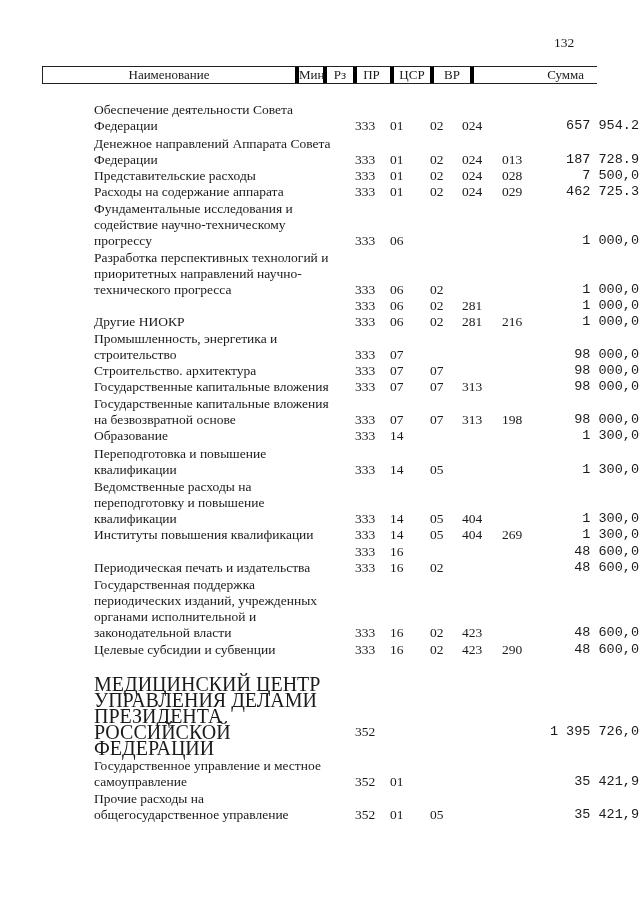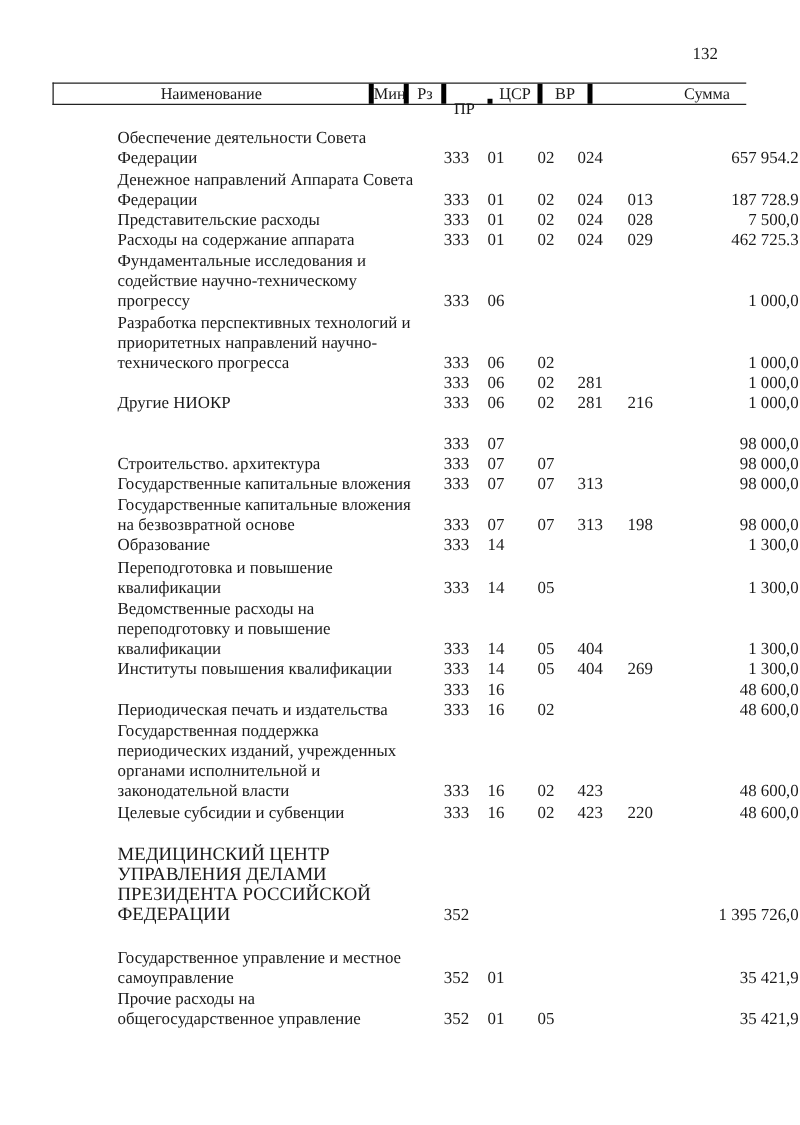--- a/index.html
+++ b/index.html
@@ -17,38 +17,38 @@
     display: flex; font-size: 13px;
   }
   .header-table .hcell {
     border-right: 4px solid #000000; box-sizing: border-box; line-height: 16px;
     text-align: center; white-space: nowrap;
   }
   .header-table .hcell:last-child { border-right: none; text-align: right; padding-right: 4px; }
   .h-name { width: 256px; }
   .h-min  { width: 28px; }
   .h-rz   { width: 30px; }
-  .h-pr   { width: 37px; text-align: center; padding-right: 4px; margin-top: 12px; }
+  .h-pr   { width: 37px; text-align: center; padding-right: 4px; }
   .h-csr  { width: 40px; }
   .h-vr   { width: 40px; }
   .h-sum  { width: 114px; }
 
   .rows { position: absolute; left: 0; top: 0; width: 640px; }
   .row { position: absolute; left: 0; width: 640px; margin-left: 44px; }
   .row .name {
     position: absolute; left: 50px; width: 260px; line-height: 16px;
     white-space: pre-line;
   }
   .row .codes { position: absolute; bottom: 0; left: 0; width: 640px; height: 16px; line-height: 16px; }
   .row .min { position: absolute; left: 311px; }
   .row .rz  { position: absolute; left: 346px; }
   .row .pr  { position: absolute; left: 386px; }
   .row .csr { position: absolute; left: 418px; }
   .row .vr  { position: absolute; left: 458px; }
-  .row .sum { position: absolute; right: 45px; text-align: center; }
+  .row .sum { position: absolute; right: 45px; text-align: center; font-family: Liberation Mono, monospace; }
 </style>
 </head>
 <body>
 
 <div class="page-number">132</div>
 
 <div class="header-table">
   <div class="hcell h-name">Наименование</div>
   <div class="hcell h-min">Мин</div>
   <div class="hcell h-rz">Рз</div>
@@ -147,20 +147,22 @@
     <div class="codes">
         <span class="min">333</span>
         <span class="rz">06</span>
         <span class="pr">02</span>
         <span class="csr">281</span>
         <span class="vr">216</span>
         <span class="sum">1 000,0</span>
       </div>
   </div>
   <div class="row" style="top:331px;height:32px">
+    <div class="name" style="top:0">Промышленность, энергетика и
+строительство</div>
     <div class="codes">
         <span class="min">333</span>
         <span class="rz">07</span>
         <span class="pr"></span>
         <span class="csr"></span>
         <span class="vr"></span>
         <span class="sum">98 000,0</span>
       </div>
   </div>
   <div class="row" style="top:363px;height:16px">
@@ -279,26 +281,26 @@
         <span class="sum">48 600,0</span>
       </div>
   </div>
   <div class="row" style="top:642px;height:16px">
     <div class="name" style="top:0">Целевые субсидии и субвенции</div>
     <div class="codes">
         <span class="min">333</span>
         <span class="rz">16</span>
         <span class="pr">02</span>
         <span class="csr">423</span>
-        <span class="vr">220</span>
+        <span class="vr">290</span>
         <span class="sum">48 600,0</span>
       </div>
   </div>
   <div class="row" style="top:676px;height:64px">
-    <div class="name" style="top:0;font-size:15px">МЕДИЦИНСКИЙ ЦЕНТР
+    <div class="name" style="top:0;font-size:20px">МЕДИЦИНСКИЙ ЦЕНТР
 УПРАВЛЕНИЯ ДЕЛАМИ
 ПРЕЗИДЕНТА РОССИЙСКОЙ
 ФЕДЕРАЦИИ</div>
     <div class="codes">
         <span class="min">352</span>
         <span class="rz"></span>
         <span class="pr"></span>
         <span class="csr"></span>
         <span class="vr"></span>
         <span class="sum">1 395 726,0</span>

